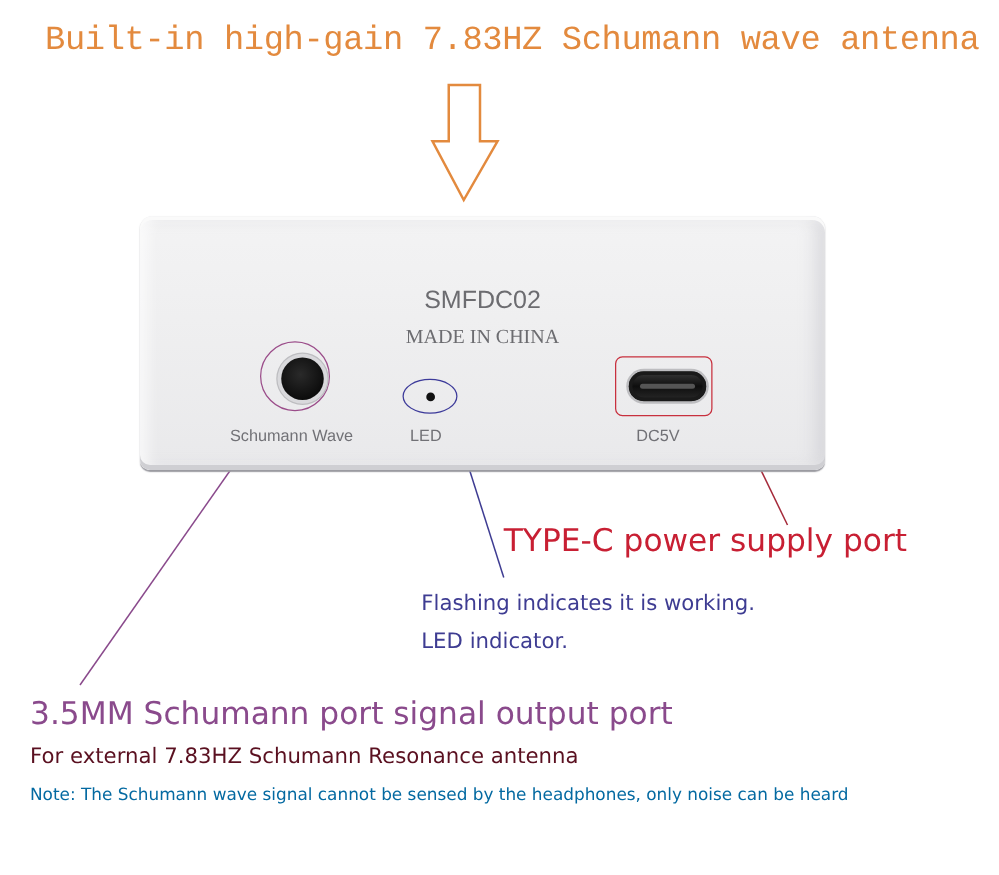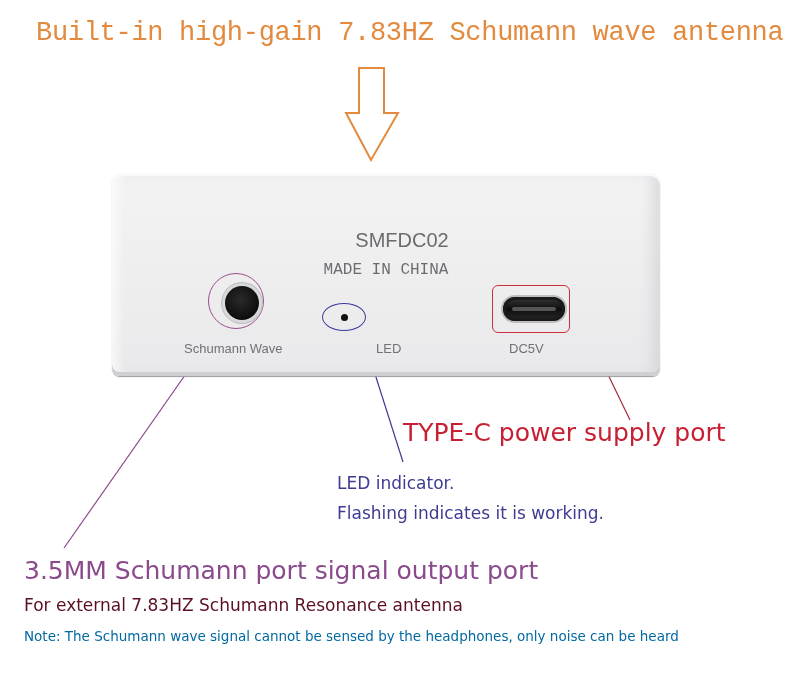--- a/index.html
+++ b/index.html
@@ -10,38 +10,38 @@
     white-space: nowrap; font-family: Liberation Mono, monospace;
   }
   svg.overlay { position: absolute; left: 0; top: 0; width: 799px; height: 700px; pointer-events: none; }
   .device {
     left: 112px; top: 173px; width: 548px; height: 203px;
     background: linear-gradient(180deg, #f3f3f4 0%, #efeff0 40%, #e9e9eb 100%);
     border-radius: 10px 10px 8px 8px;
     box-shadow: inset 0 -4px 0 #cfcfd3, inset 0 3px 0 #fafafa, inset 6px 0 10px rgba(255,255,255,0.7), inset -8px 0 12px rgba(200,200,205,0.5), 0 1px 1px #9a9aa0;
   }
   .brand { left: 0; width: 548px; text-align: center; top: 14px; font-size: 30px; color: #6a6a6e; letter-spacing: 1px; font-family: "Liberation Sans", sans-serif; }
-  .model { left: 16px; width: 548px; text-align: center; top: 56px; font-size: 20px; color: #6c6c70; font-family: "Liberation Sans", sans-serif; }
-  .made { left: 0; width: 548px; text-align: center; top: 88px; font-size: 16px; color: #6c6c70; font-family: Liberation Mono, monospace; }
+  .model { left: 0; width: 548px; text-align: center; top: 56px; font-size: 20px; color: #6c6c70; font-family: "Liberation Sans", sans-serif; }
+  .made { left: 0; width: 548px; text-align: center; top: 88px; font-size: 16px; color: #6c6c70; font-family: Liberation Serif, serif; }
   .jack-ring {
     left: 96px; top: 100px; width: 56px; height: 56px; border-radius: 50%;
     border: 1.5px solid #9b4d8a; box-sizing: border-box;
   }
   .jack {
     left: 113px; top: 113px; width: 34px; height: 34px; border-radius: 50%;
     background: radial-gradient(circle at 45% 40%, #2a2a2a 0%, #111 60%, #000 100%);
     box-shadow: 0 0 0 3px #d9d9dc, 0 0 0 4px #bdbdc0;
   }
   .jack-label { left: 72px; top: 168px; font-size: 13px; color: #717176; font-family: "Liberation Sans", sans-serif; white-space: nowrap; text-align: right; }
   .led-ring {
     left: 210px; top: 130px; width: 44px; height: 28px; border-radius: 50%;
     border: 1.5px solid #3c3a9a; box-sizing: border-box;
   }
   .led { left: 229px; top: 141px; width: 7px; height: 7px; border-radius: 50%; background: #111; }
-  .led-label { left: 216px; top: 168px; font-size: 13px; color: #717176; font-family: "Liberation Sans", sans-serif; margin-left: 48px; }
+  .led-label { left: 216px; top: 168px; font-size: 13px; color: #717176; font-family: "Liberation Sans", sans-serif; }
   .usb-box {
     left: 380px; top: 112px; width: 78px; height: 48px; border-radius: 6px;
     border: 1.5px solid #c8303e; box-sizing: border-box;
   }
   .usb {
     left: 391px; top: 124px; width: 62px; height: 24px; border-radius: 12px;
     background: linear-gradient(180deg, #3a3a3a 0%, #0e0e0e 50%, #2a2a2a 100%);
     box-shadow: inset 0 0 0 3px #1a1a1a, 0 0 0 2px #bdbdc0;
   }
   .usb-tongue { left: 400px; top: 134px; width: 44px; height: 4px; border-radius: 2px; background: #555; }
@@ -80,19 +80,19 @@
 
   <div class="abs usb-box"></div>
   <div class="abs usb"></div>
   <div class="abs usb-tongue"></div>
   <div class="abs usb-label">DC5V</div>
 </div>
 
 <div class="abs typec">TYPE-C power supply port</div>
 
 <div class="abs led-desc">
+  <div>Flashing indicates it is working.</div>
   <div>LED indicator.</div>
-  <div>Flashing indicates it is working.</div>
 </div>
 
 <div class="abs port-title">3.5MM Schumann port signal output port</div>
 <div class="abs port-sub">For external 7.83HZ Schumann Resonance antenna</div>
 <div class="abs note">Note: The Schumann wave signal cannot be sensed by the headphones, only noise can be heard</div>
 
 </body></html>

